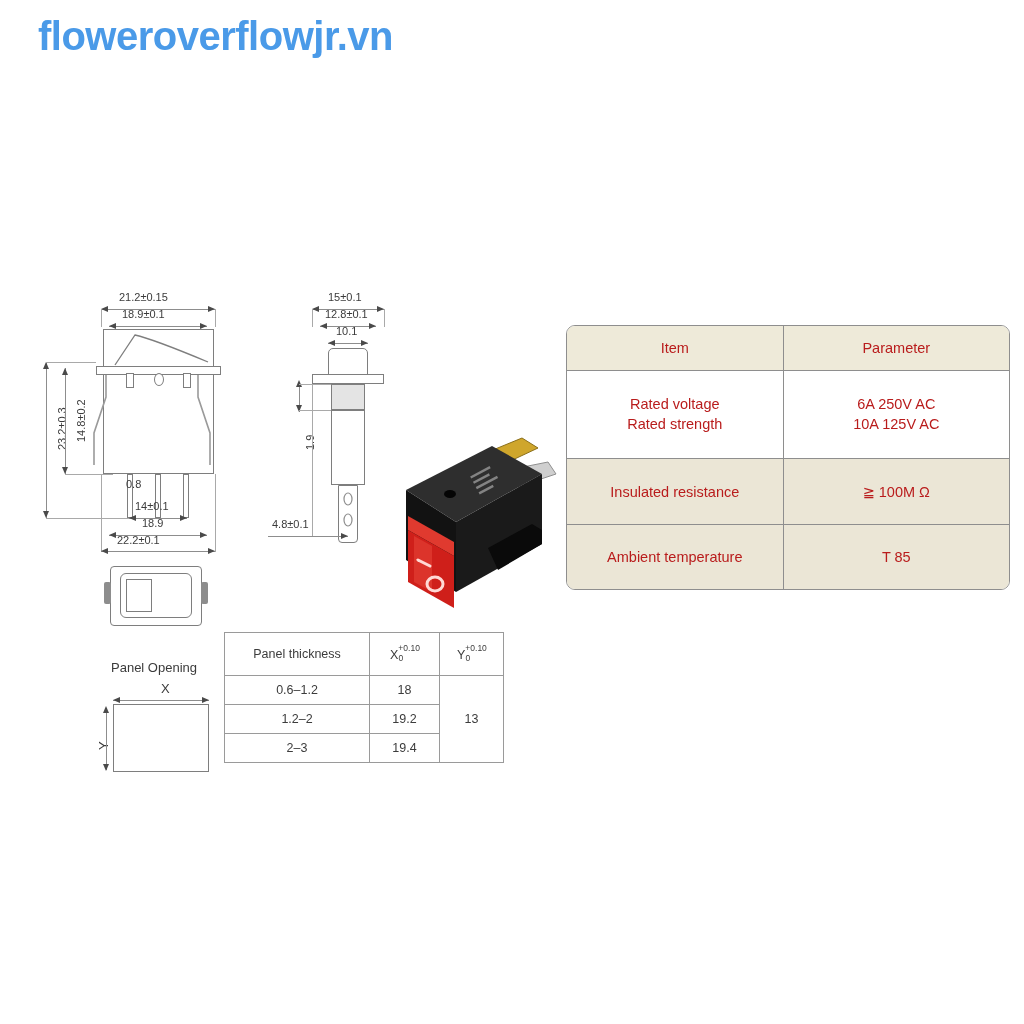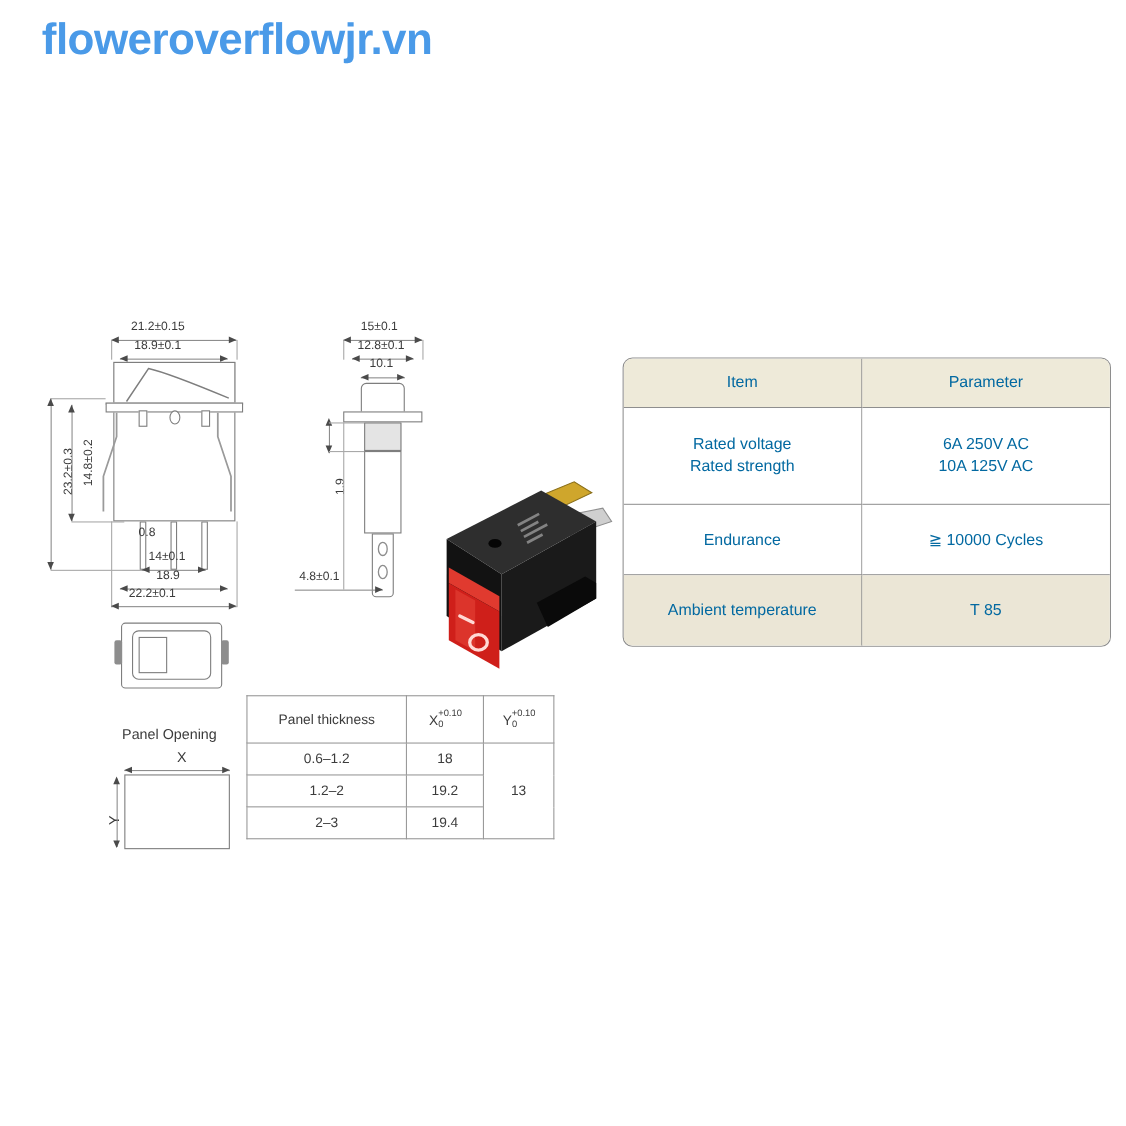--- a/index.html
+++ b/index.html
@@ -82,21 +82,21 @@
     border-spacing: 0;
     border: 1.6px solid #8e8e8e;
     border-radius: 9px;
     overflow: hidden;
     background: #ffffff;
   }
   #spec-table td, #spec-table th {
     border-bottom: 1.6px solid #8e8e8e;
     border-right: 1.6px solid #8e8e8e;
     font-size: 14.5px;
-    color: #0369a1;
+    color: #b91c1c;
     text-align: center;
     vertical-align: middle;
     font-weight: normal;
     padding: 0 4px;
   }
   #spec-table td:last-child, #spec-table th:last-child { border-right: none; text-align: center; }
   #spec-table tr:last-child td { border-bottom: none; }
   .hdr-row th { background: #eeead9; height: 44px; font-size: 15px; }
   .row-beige td { background: #ebe6d6; }
   .row-white td { background: #ffffff; }
@@ -360,22 +360,22 @@
     <tr class="row-white" style="height:88px;">
       <td class="spec-item-col">
         <span class="param-line">Rated voltage</span>
         <span class="param-line">Rated strength</span>
       </td>
       <td class="spec-param-col">
         <span class="param-line">6A   250V AC</span>
         <span class="param-line">10A 125V AC</span>
       </td>
     </tr>
-    <tr class="row-white" style="height:64px;">
-      <td class="spec-item-col">Endurance</td>
-      <td class="spec-param-col">≧ 10000 Cycles</td>
+    <tr class="row-beige" style="height:66px;">
+      <td class="spec-item-col">Insulated resistance</td>
+      <td class="spec-param-col">≧ 100M Ω</td>
     </tr>
     <tr class="row-beige" style="height:64px;">
       <td class="spec-item-col">Ambient temperature</td>
       <td class="spec-param-col">T 85</td>
     </tr>
   </tbody>
 </table>
 
 </body></html>

